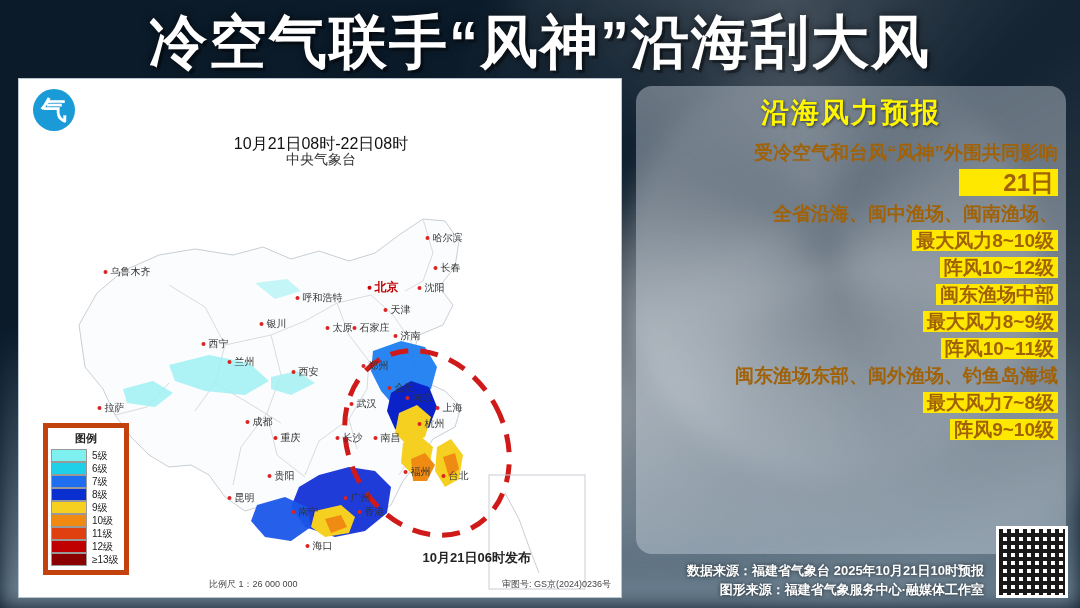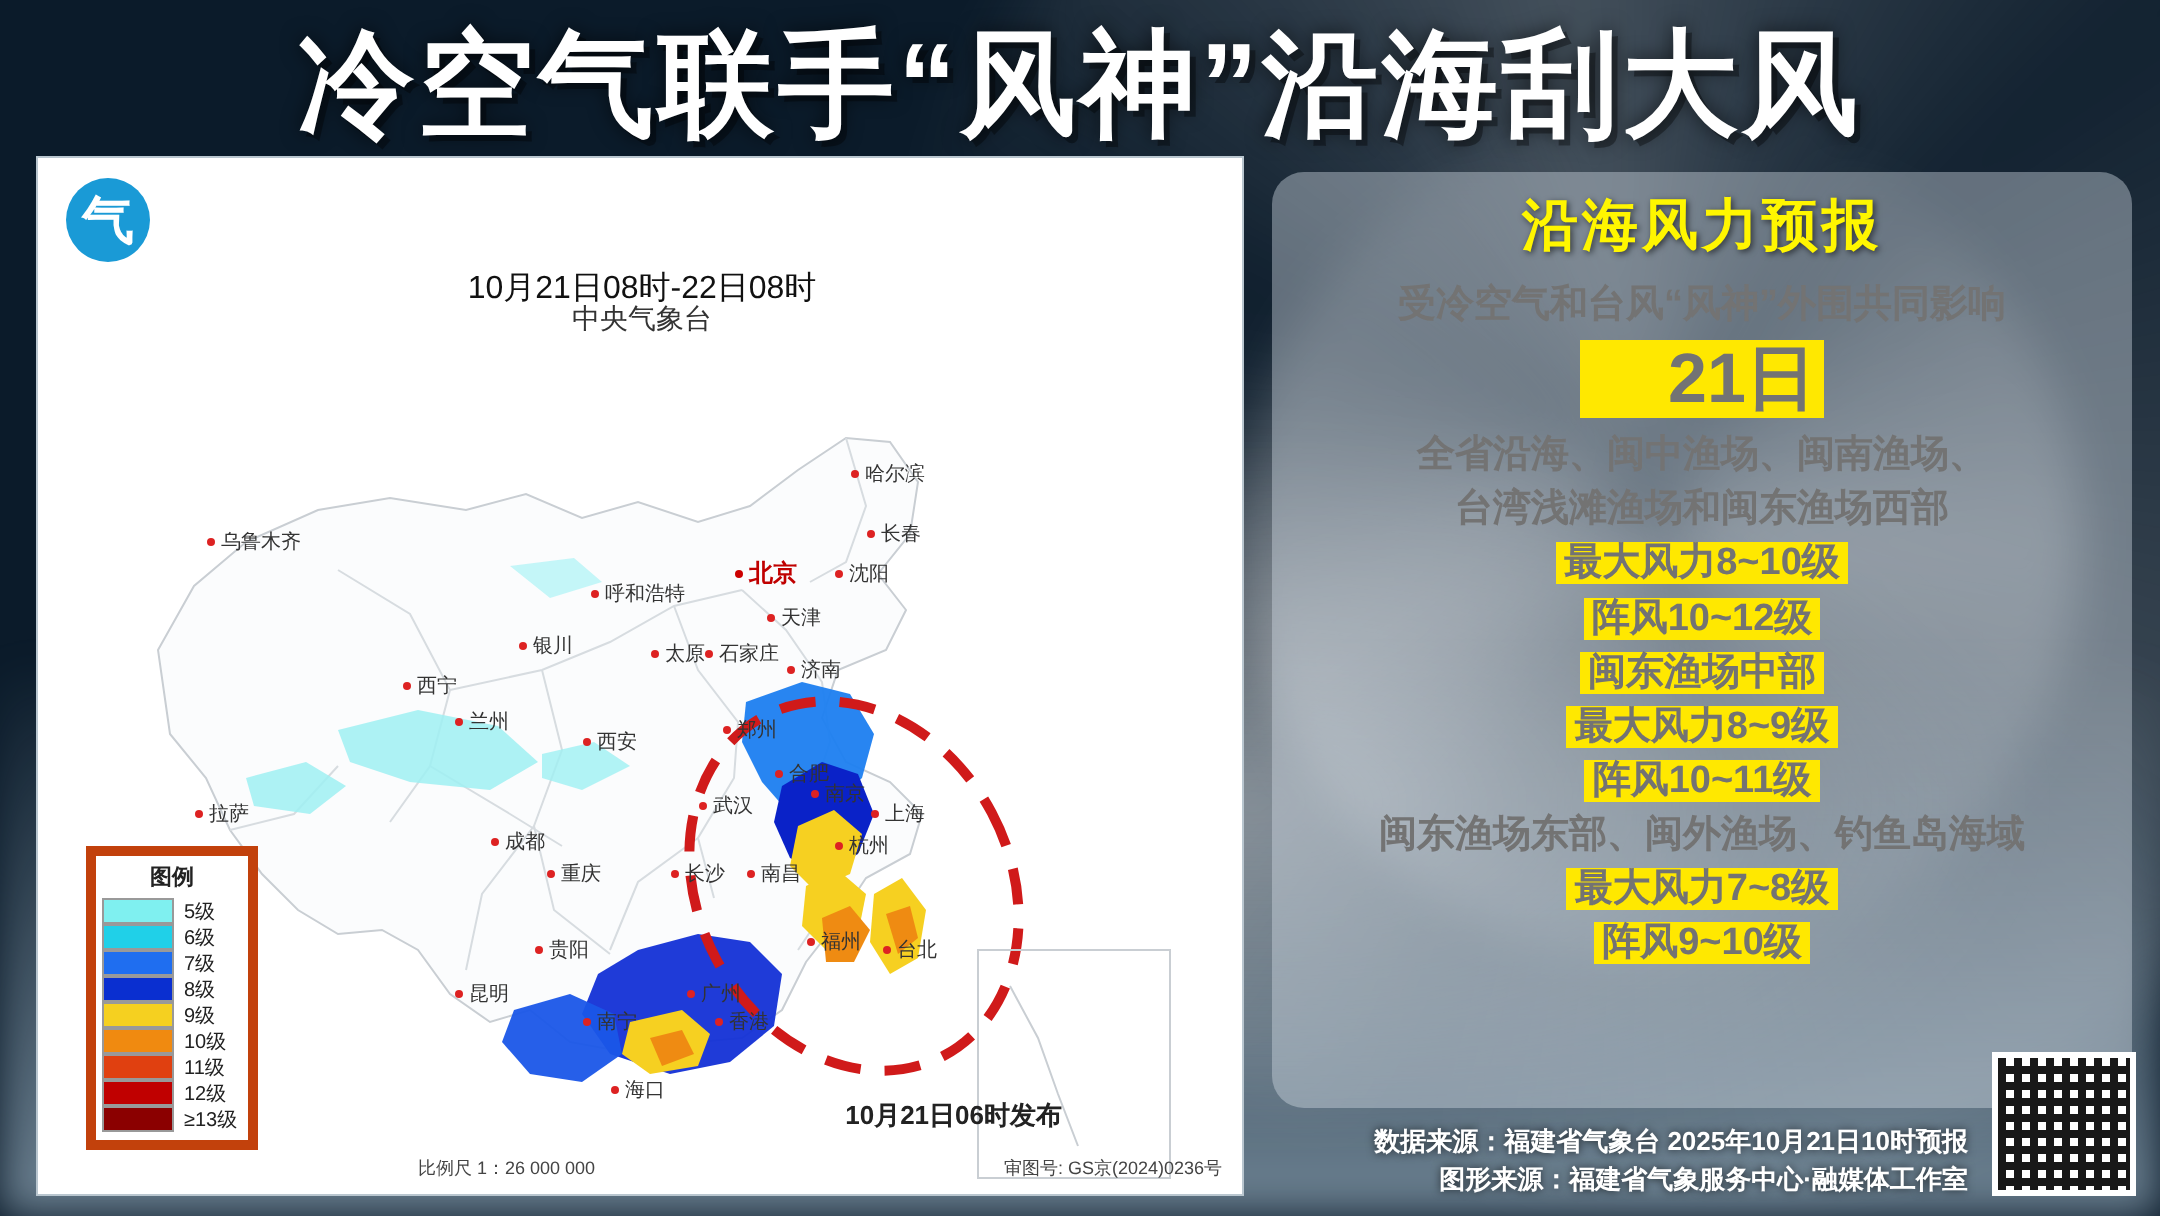--- a/index.html
+++ b/index.html
@@ -79,23 +79,23 @@
 
   
   #panel{
     position:absolute;left:636px;top:86px;width:430px;height:468px;
     background:rgba(210,220,228,.42);
     border-radius:16px;
     box-sizing:border-box;padding:6px 8px;
   }
   #panel-title{text-align:center;font-size:28px;font-weight:bold;color:#fff600;
     text-shadow:1px 1px 3px rgba(0,0,0,.6);margin:2px 0 8px 0;letter-spacing:2px;}
-  .line{text-align:center;color:#737373;font-size:19px;line-height:1.32;margin:2px 0;font-weight:bold;}
+  .line{text-align:right;color:#a16207;font-size:19px;line-height:1.32;margin:2px 0;font-weight:bold;}
   .hl{background:#ffe800;padding:0 4px;}
-  .big{font-size:35px;padding-left:44px;}
+  .big{font-size:24px;padding-left:44px;}
   
   #source{position:absolute;right:96px;bottom:8px;text-align:right;color:#ffffff;font-size:13px;
     line-height:1.45;text-shadow:0 0 4px rgba(0,0,0,.7);font-weight:bold;}
   
   #qr{position:absolute;right:12px;bottom:10px;width:72px;height:72px;background:#fff;padding:3px;box-sizing:border-box;}
   #qr .qgrid{width:100%;height:100%;
     background-image:
       linear-gradient(90deg,#000 50%,transparent 50%),
       linear-gradient(0deg,#000 50%,transparent 50%);
     background-size:8px 8px,8px 8px;
@@ -263,21 +263,20 @@
   <div id="map-scale">比例尺 1：26 000 000</div>
   <div id="map-approve">审图号: GS京(2024)0236号</div>
 </div>
 
 <div id="panel">
   <div id="panel-title">沿海风力预报</div>
   <div id="panel-lines">
       <div class="line"><span>受冷空气和台风“风神”外围共同影响</span></div>
       <div class="line"><span class="hl big">21日</span></div>
       <div class="line"><span>全省沿海、闽中渔场、闽南渔场、</span></div>
-      <div class="line"><span>台湾浅滩渔场和闽东渔场西部</span></div>
       <div class="line"><span class="hl">最大风力8~10级</span></div>
       <div class="line"><span class="hl">阵风10~12级</span></div>
       <div class="line"><span class="hl">闽东渔场中部</span></div>
       <div class="line"><span class="hl">最大风力8~9级</span></div>
       <div class="line"><span class="hl">阵风10~11级</span></div>
       <div class="line"><span>闽东渔场东部、闽外渔场、钓鱼岛海域</span></div>
       <div class="line"><span class="hl">最大风力7~8级</span></div>
       <div class="line"><span class="hl">阵风9~10级</span></div>
     </div>
 </div>

